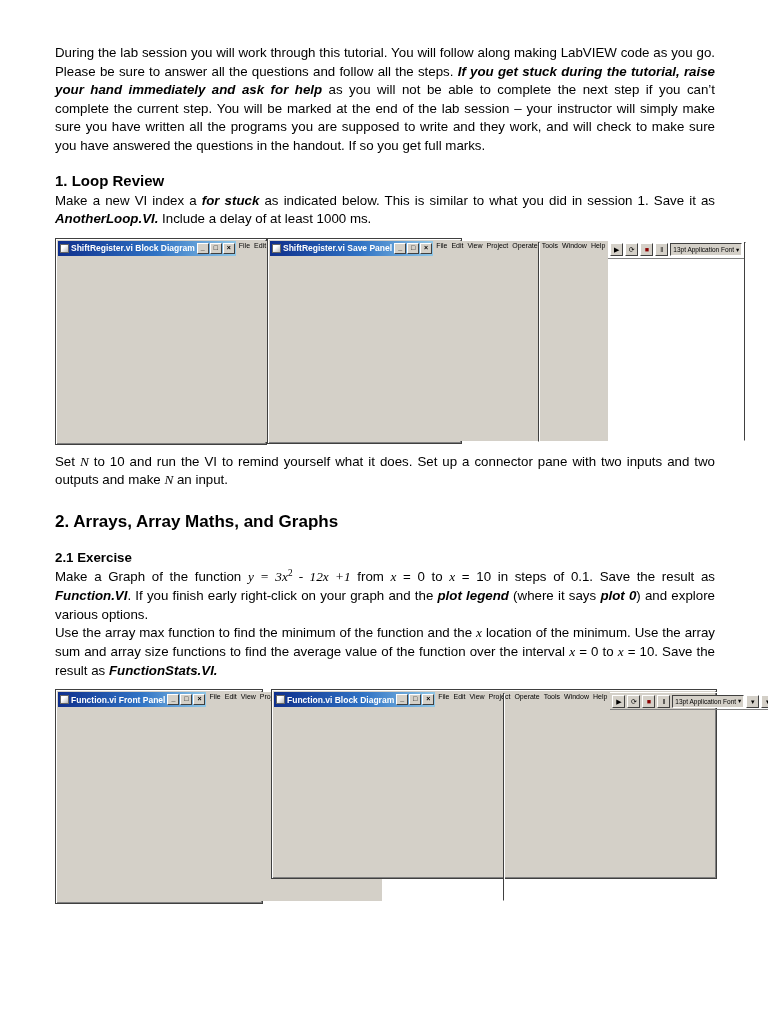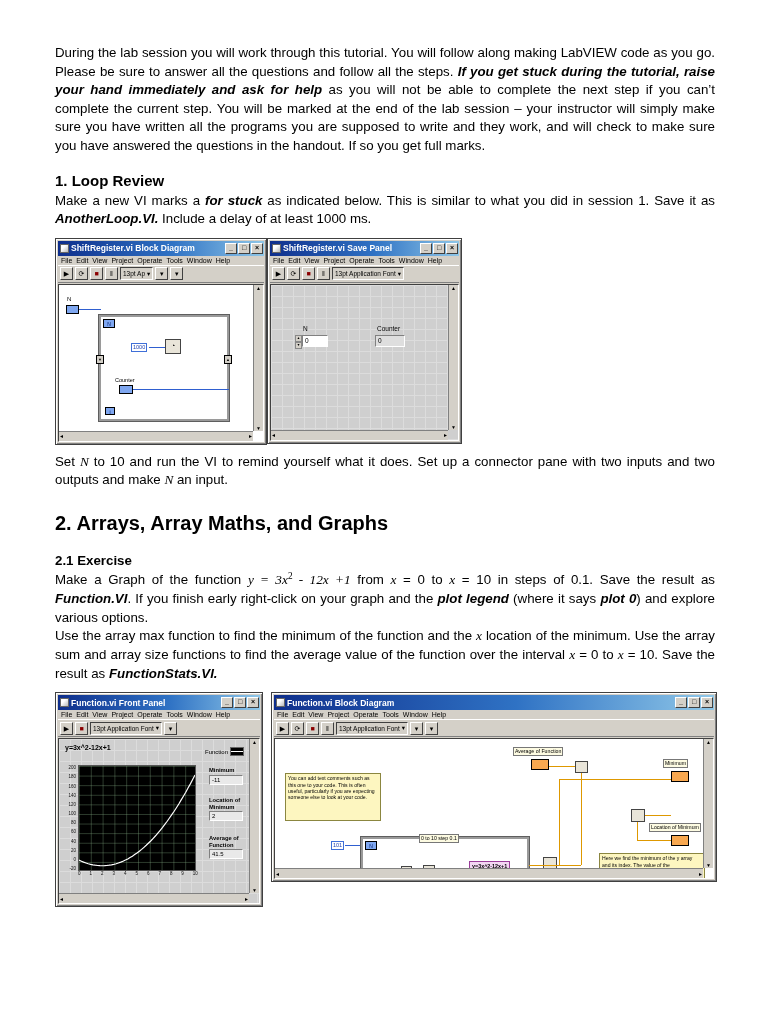--- a/index.html
+++ b/index.html
@@ -4,30 +4,30 @@
 <style>
   *{box-sizing:border-box}
   html,body{margin:0;padding:0;background:#ffffff;}
   .page{position:relative;width:768px;height:1024px;background:#fff;overflow:hidden;
         font-family:"Liberation Sans",sans-serif;color:#000;}
   .content{position:absolute;left:55px;top:44px;width:660px;}
   h1{font-size:20px;margin:0 0 7px;font-weight:bold;}
   p.body{font-size:13.3px;line-height:1.4;margin:0;}
   .just{text-align:justify;}
   h2{font-size:15px;margin:16px 0 3px;}
-  h2.big{font-size:20px;margin:22px 0 18px;}
+  h2.big{font-size:17px;margin:22px 0 18px;}
   h3{font-size:13.3px;margin:14px 0 2px;}
   .bi{font-weight:bold;font-style:italic;}
   .math{font-family:"Liberation Serif",serif;font-style:italic;}
   sup{font-size:.7em;font-family:"Liberation Serif",serif;}
   .shot-row{display:flex;align-items:flex-start;margin:9px 0 8px;}
 
   
   .win{background:#d4d0c8;border:1px solid #404040;box-shadow:inset 1px 1px 0 #fff,inset -1px -1px 0 #808080;
-       padding:2px;display:flex;flex-direction:column;flex:none;}
+       padding:2px;display:flex;flex-direction:row;flex:none;}
   .titlebar{height:15px;background:linear-gradient(90deg,#0f2f8c,#2f72c4 55%,#8fc7e8);
             display:flex;align-items:center;padding:0 1px 0 2px;gap:2px;flex:none;}
   .win-icon{width:9px;height:9px;background:linear-gradient(135deg,#fff 35%,#b9b9b9);border:1px solid #666;flex:none;}
   .title-text{color:#fff;font-weight:bold;font-size:8.5px;white-space:nowrap;overflow:hidden;flex:1;}
   .tb-btns{display:flex;gap:1px;flex:none;}
   .tb-btn{width:12px;height:11px;background:#d4d0c8;border:1px solid;border-color:#fff #404040 #404040 #fff;
           font-size:7px;line-height:8px;text-align:center;font-weight:bold;color:#000;}
   .menubar{display:flex;gap:4px;padding:1px 3px;font-size:7px;flex:none;background:#d4d0c8;}
   .menu-item{white-space:nowrap;}
   .toolbar{display:flex;align-items:center;gap:2px;padding:1px 2px;height:18px;flex:none;
@@ -101,21 +101,21 @@
 </head>
 <body>
 
 <div class="page">
   <div class="content">
 
 
     <p class="body just"><span>During the lab session you will work through this tutorial. You will follow along making LabVIEW code as you go. Please be sure to answer all the questions and follow all the steps. </span><span class="bi">If you get stuck during the tutorial, raise your hand immediately and ask for help</span><span> as you will not be able to complete the next step if you can’t complete the current step. You will be marked at the end of the lab session – your instructor will simply make sure you have written all the programs you are supposed to write and they work, and will check to make sure you have answered the questions in the handout. If so you get full marks.</span></p>
 
     <h2>1. Loop Review</h2>
-    <p class="body just"><span>Make a new VI marks a </span><span class="bi">for stuck</span><span> as indicated below. This is similar to what you did in session 1. Save it as </span><span class="bi">AnotherLoop.VI.</span><span> Include a delay of at least 1000 ms.</span></p>
+    <p class="body just"><span>Make a new VI index a </span><span class="bi">for stuck</span><span> as indicated below. This is similar to what you did in session 1. Save it as </span><span class="bi">AnotherLoop.VI.</span><span> Include a delay of at least 1000 ms.</span></p>
 
     <div class="shot-row">
 
       <div class="win" style="width:212px;height:207px">
         <div class="titlebar">
           <span class="win-icon"></span>
           <span class="title-text">ShiftRegister.vi Block Diagram</span>
           <span class="tb-btns">
             <span class="tb-btn">_</span>
             <span class="tb-btn">□</span>

